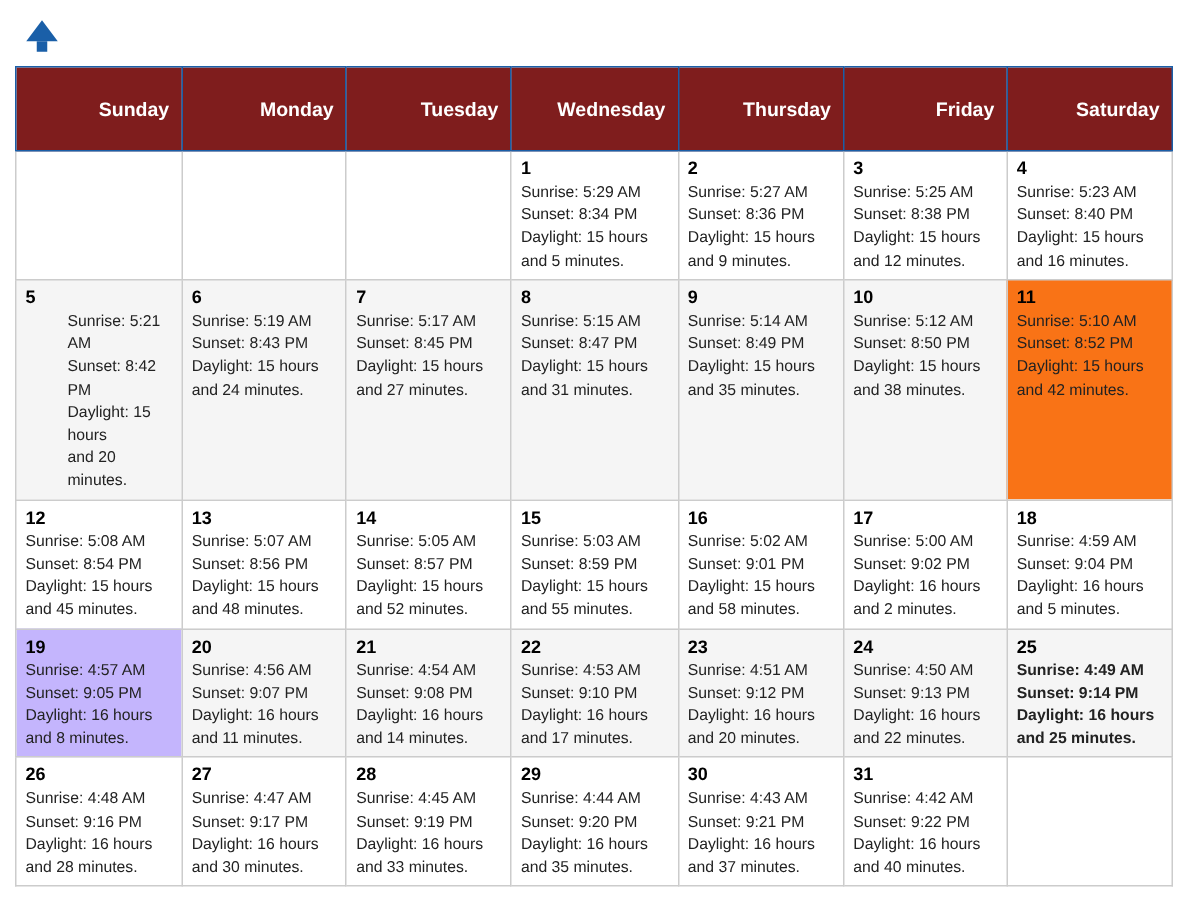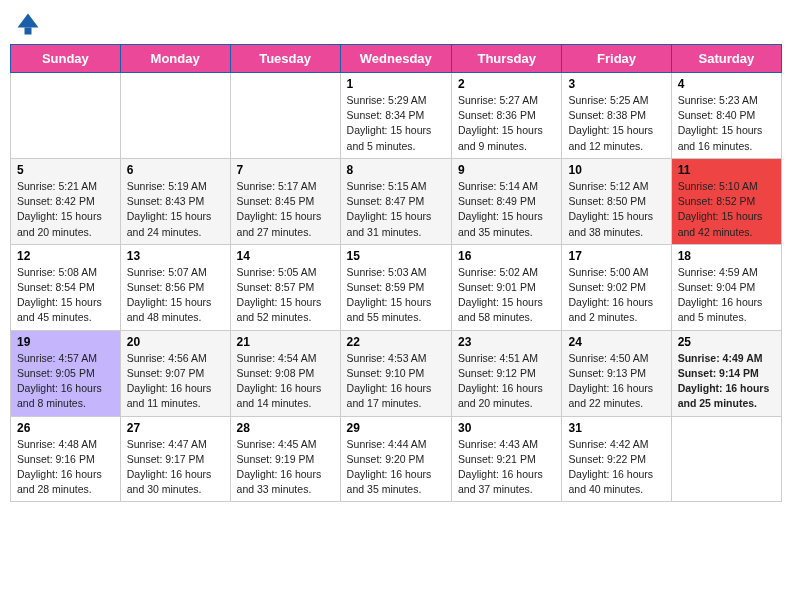--- a/index.html
+++ b/index.html
@@ -54,24 +54,24 @@
       font-size: 16px;
       color: #333;
       font-weight: normal;
     }
     .calendar {
       width: 100%;
       border-collapse: collapse;
       font-size: 11px;
     }
     .calendar th {
-      background: #ec4899;
+      background: #7f1d1d;
       color: #fff;
-      text-align: center;
-      padding: 6px 8px;
+      text-align: right;
+      padding: 20px 8px;
       font-size: 13px;
       font-weight: bold;
       border: 1px solid #1a5fa8;
     }
     .calendar td {
       border: 1px solid #ccc;
       vertical-align: top;
       padding: 4px 6px;
       width: 113px;
       min-height: 80px;
@@ -153,21 +153,21 @@
           <div class="day-num">4</div>
           <div class="day-info" style="white-space: pre-line;">Sunrise: 5:23 AM
 Sunset: 8:40 PM
 Daylight: 15 hours
 and 16 minutes.</div>
         </td>
       </tr>
       <tr>
         <td style="background: rgb(245, 245, 245);">
           <div class="day-num">5</div>
-          <div class="day-info" style="white-space: pre-line;">Sunrise: 5:21 AM
+          <div class="day-info" style="white-space: pre-line; margin-left: 28px;">Sunrise: 5:21 AM
 Sunset: 8:42 PM
 Daylight: 15 hours
 and 20 minutes.</div>
         </td>
         <td style="background: rgb(245, 245, 245);">
           <div class="day-num">6</div>
           <div class="day-info" style="white-space: pre-line;">Sunrise: 5:19 AM
 Sunset: 8:43 PM
 Daylight: 15 hours
 and 24 minutes.</div>
@@ -193,21 +193,21 @@
 Daylight: 15 hours
 and 35 minutes.</div>
         </td>
         <td style="background: rgb(245, 245, 245);">
           <div class="day-num">10</div>
           <div class="day-info" style="white-space: pre-line;">Sunrise: 5:12 AM
 Sunset: 8:50 PM
 Daylight: 15 hours
 and 38 minutes.</div>
         </td>
-        <td style="background: #ef4444;">
+        <td style="background: #f97316;">
           <div class="day-num">11</div>
           <div class="day-info" style="white-space: pre-line;">Sunrise: 5:10 AM
 Sunset: 8:52 PM
 Daylight: 15 hours
 and 42 minutes.</div>
         </td>
       </tr>
       <tr>
         <td>
           <div class="day-num">12</div>

